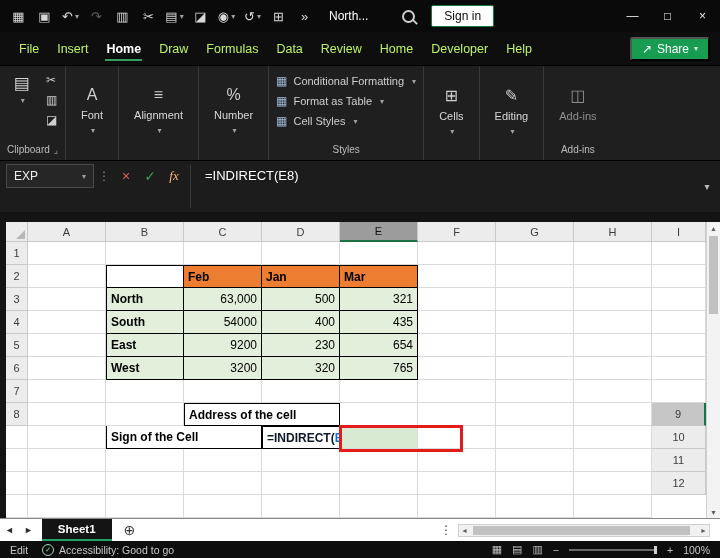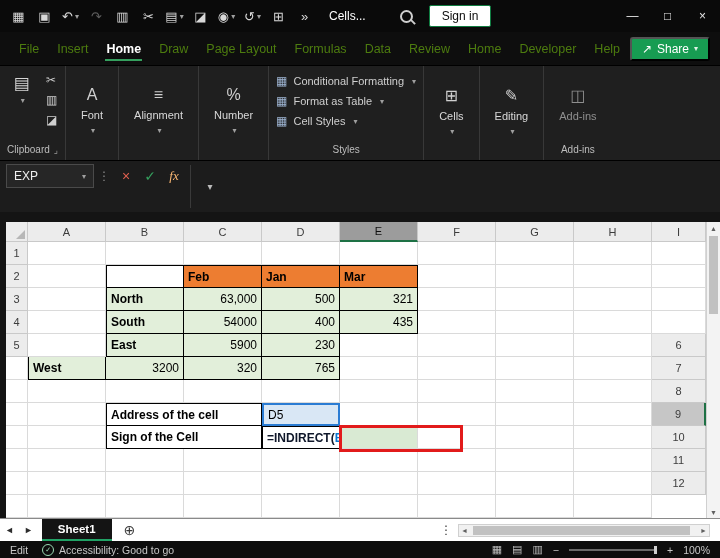--- a/index.html
+++ b/index.html
@@ -11,21 +11,21 @@
   .qat-btn.disabled{color:#5f5f5f;}
   .dd{font-size:8px;margin-left:2px;color:#9f9f9f;}
   .doc-title{margin-left:12px;font-size:12px;color:#fff;white-space:nowrap;}
   .mag{width:9px;height:9px;border:2px solid #cfcfcf;border-radius:50%;position:relative;margin-left:34px;}
   .mag::after{content:"";position:absolute;width:6px;height:2px;background:#cfcfcf;transform:rotate(45deg);right:-5px;bottom:-2px;}
   .sign-in{margin-left:16px;background:#ffffff;border:1px solid #107C41;color:#0b0b0b;font-size:12px;padding:3px 12px;border-radius:2px;}
   .win-controls{margin-left:auto;display:flex;}
   .win-btn{width:35px;height:32px;display:flex;align-items:center;justify-content:center;font-size:12px;color:#e6e6e6;}
   
   .menubar{position:absolute;top:32px;left:0;width:720px;height:33px;background:#0e0e0e;display:flex;align-items:center;padding:0 10px;box-sizing:border-box;}
-  .menu-item{color:#4d7c0f;font-size:12.5px;padding:8px 9px;position:relative;cursor:default;white-space:nowrap;}
+  .menu-item{color:#bef264;font-size:12.5px;padding:8px 9px;position:relative;cursor:default;white-space:nowrap;}
   .menu-item.active{color:#ffffff;font-weight:bold;}
   .menu-item.active::after{content:"";position:absolute;left:8px;right:8px;bottom:3px;height:2px;background:#35a05e;}
   .share-btn{margin-left:auto;background:#179c52;color:#fff;font-size:12px;height:24px;display:flex;align-items:center;gap:5px;padding:0 10px;border-radius:3px;}
   .share-btn .sdd{font-size:8px;color:#dff2e6;}
   
   .ribbon{position:absolute;top:65px;left:0;width:720px;height:95px;background:#1f1f1f;border-top:1px solid #000;display:flex;box-sizing:border-box;}
   .rgroup{display:flex;flex-direction:column;align-items:center;padding:5px 7px 2px;box-sizing:border-box;}
   .rgroup + .rgroup{border-left:1px solid #383838;}
   .rgroup-label{margin-top:auto;font-size:10px;color:#bdbdbd;display:flex;align-items:center;gap:4px;padding-bottom:3px;}
   .launcher{font-size:9px;color:#9a9a9a;}
@@ -133,37 +133,36 @@
         <span>↺</span>
         <span class="dd">▾</span>
       </span>
       <span class="qat-btn">
         <span>⊞</span>
       </span>
       <span class="qat-btn">
         <span>»</span>
       </span>
     </div>
-  <span class="doc-title">Cells...</span>
+  <span class="doc-title">North...</span>
   <span class="mag"></span>
   <button class="sign-in">Sign in</button>
   <div class="win-controls">
       <span class="win-btn">—</span>
       <span class="win-btn">□</span>
       <span class="win-btn">×</span>
     </div>
 </div>
 
 <div class="menubar">
   <div style="display:flex;align-items:center;">
       <span class="menu-item">File</span>
       <span class="menu-item">Insert</span>
       <span class="menu-item active">Home</span>
       <span class="menu-item">Draw</span>
-      <span class="menu-item">Page Layout</span>
       <span class="menu-item">Formulas</span>
       <span class="menu-item">Data</span>
       <span class="menu-item">Review</span>
       <span class="menu-item">Home</span>
       <span class="menu-item">Developer</span>
       <span class="menu-item">Help</span>
     </div>
   <button class="share-btn">
     <span>↗</span>
     <span>Share</span>
@@ -260,20 +259,21 @@
 <div class="formulabar">
   <div class="namebox">
     <span>EXP</span>
     <span class="dd">▾</span>
   </div>
   <div class="fb-dots">⋮</div>
   <div class="fb-btn cancel">×</div>
   <div class="fb-btn enter">✓</div>
   <div class="fb-btn fx">fx</div>
   <div class="fb-divider"></div>
+  <div class="fb-input">=INDIRECT(E8)</div>
   <div class="fb-collapse">▾</div>
 </div>
 
 <div class="sheet">
   <div class="red-annotation"></div>
 <div class="gh corner"></div>
     <div class="gh colh">A</div>
     <div class="gh colh">B</div>
     <div class="gh colh">C</div>
     <div class="gh colh">D</div>
@@ -318,22 +318,23 @@
     <div class="cell tbl num">54000</div>
     <div class="cell tbl num">400</div>
     <div class="cell tbl num">435</div>
     <div class="cell"></div>
     <div class="cell"></div>
     <div class="cell"></div>
     <div class="cell"></div>
     <div class="gh rowh">5</div>
     <div class="cell"></div>
     <div class="cell tbl l lbl">East</div>
-    <div class="cell tbl num">5900</div>
+    <div class="cell tbl num">9200</div>
     <div class="cell tbl num">230</div>
+    <div class="cell tbl num">654</div>
     <div class="cell"></div>
     <div class="cell"></div>
     <div class="cell"></div>
     <div class="cell"></div>
     <div class="gh rowh">6</div>
     <div class="cell"></div>
     <div class="cell tbl l lbl">West</div>
     <div class="cell tbl num">3200</div>
     <div class="cell tbl num">320</div>
     <div class="cell tbl num">765</div>
@@ -348,21 +349,20 @@
     <div class="cell"></div>
     <div class="cell"></div>
     <div class="cell"></div>
     <div class="cell"></div>
     <div class="cell"></div>
     <div class="cell"></div>
     <div class="gh rowh">8</div>
     <div class="cell"></div>
     <div class="cell"></div>
     <div class="cell tbl t l boxlbl" style="grid-column: span 2;">Address of the cell</div>
-    <div class="cell refcell">D5</div>
     <div class="cell"></div>
     <div class="cell"></div>
     <div class="cell"></div>
     <div class="cell"></div>
     <div class="gh rowh sel">9</div>
     <div class="cell"></div>
     <div class="cell"></div>
     <div class="cell tbl l boxlbl" style="grid-column: span 2;">Sign of the Cell</div>
     <div class="cell editcell">
       <span style="color: #0f172a;">=INDIRECT(</span>

